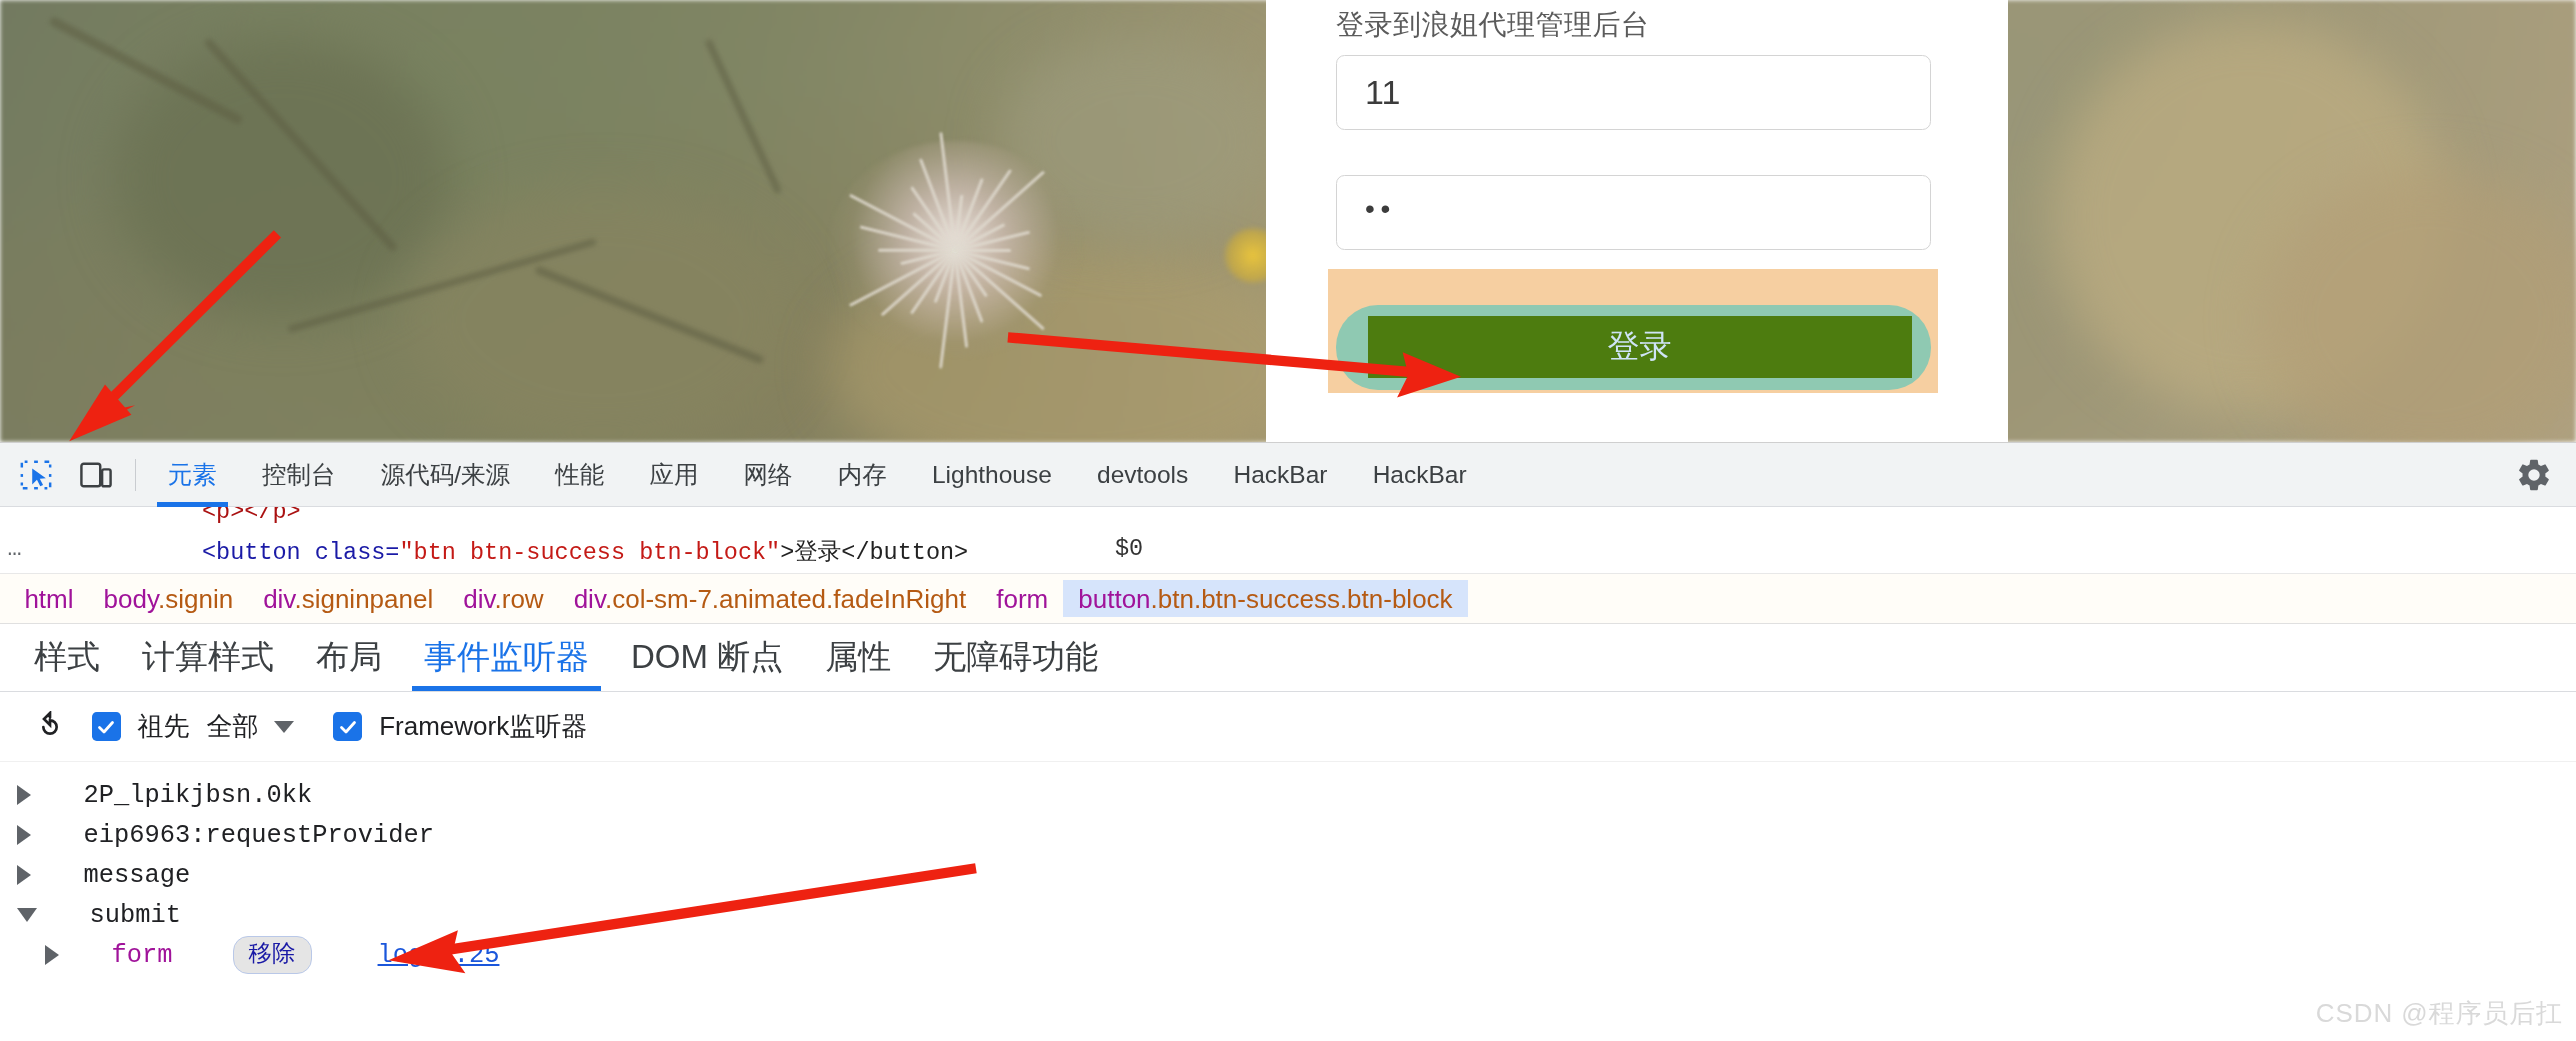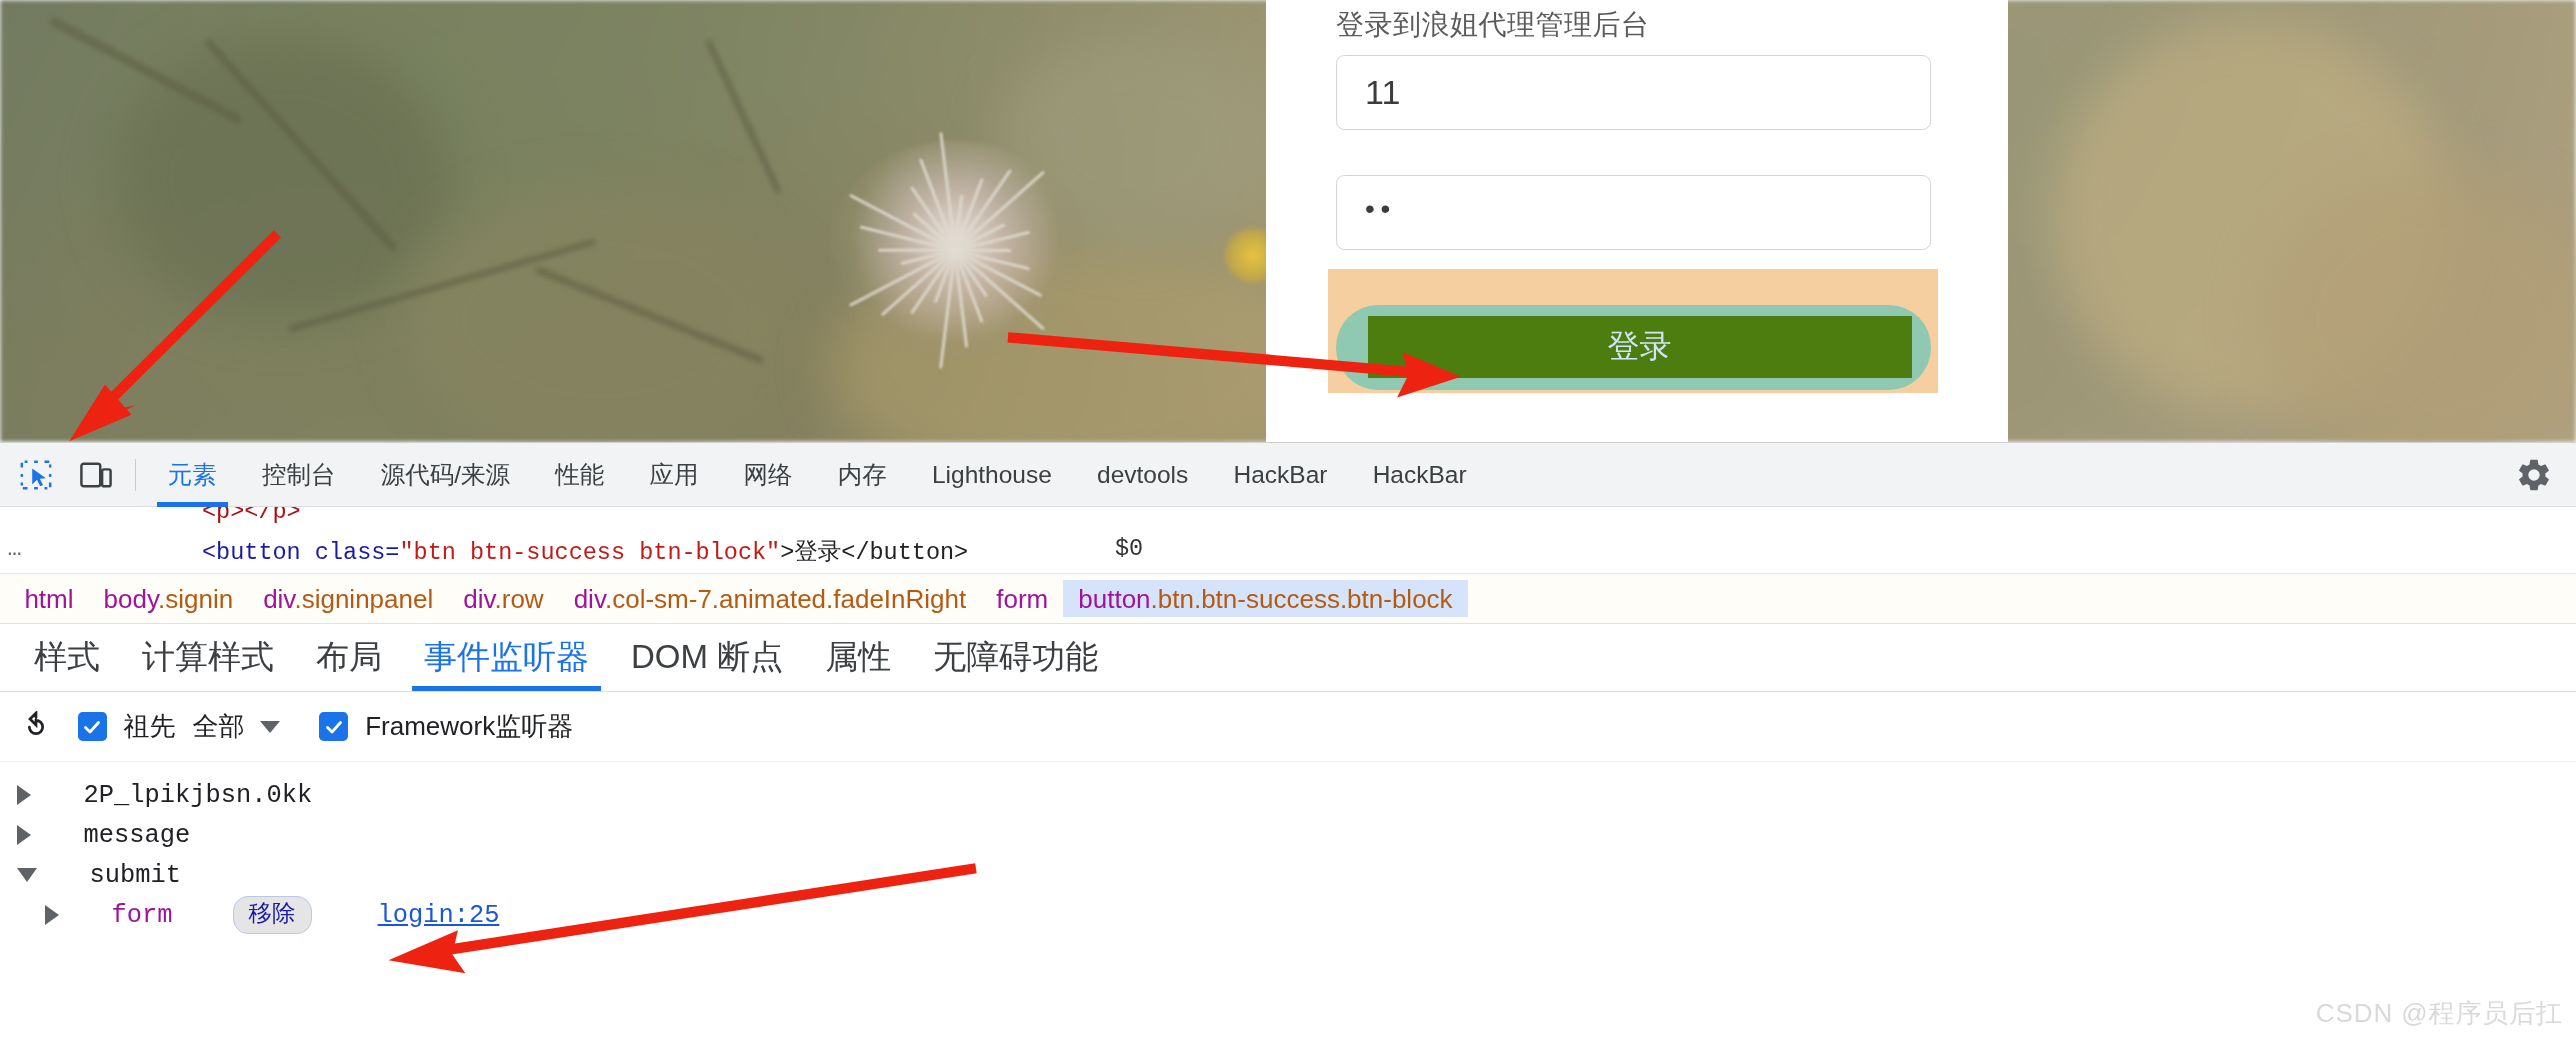--- a/index.html
+++ b/index.html
@@ -175,21 +175,21 @@
     cursor:pointer; position:relative; white-space:nowrap;
   }
   .sub-tab.active { color:#1a73e8; }
   .sub-tab.active::after {
     content:""; position:absolute; left:9.4px; right:9.4px; bottom:0; height:4.7px; background:#1a73e8;
   }
 
   
   #dt-filterbar {
     position:relative; height:70px; background:#fff; display:flex; align-items:center;
-    padding-left:17px; gap:17px; border-bottom:0.9px solid #f0f0f0;text-align:right;
+    padding-left:31px; gap:17px; border-bottom:0.9px solid #f0f0f0;text-align:right;
   }
   .cb {
     width:29px; height:29px; border-radius:4.7px; background:#1a73e8;
     display:flex; align-items:center; justify-content:center; cursor:pointer; flex:0 0 auto;
   }
   .cb svg { display:block; }
   .fb-label { font-size:26px; color:#202124; white-space:nowrap; }
   .fb-select { font-size:26px; color:#202124; cursor:pointer; display:flex; align-items:center; gap:15px; }
   .caret { width:0;height:0;border-left:10.4px solid transparent;border-right:10.4px solid transparent;border-top:12.2px solid #5f6368; }
   #refresh-btn { width:38px;height:38px; display:flex;align-items:center;justify-content:center;cursor:pointer; margin-right:5.6px;}
@@ -395,20 +395,24 @@
     <span class="fb-label">Framework监听器</span>
   </div>
 
   <div id="listener-tree">
       <div class="tree-row">
         <span class="tri tri-closed"></span>
         <span class="node-label">2P_lpikjbsn.0kk</span>
       </div>
       <div class="tree-row">
         <span class="tri tri-closed"></span>
+        <span class="node-label">eip6963:requestProvider</span>
+      </div>
+      <div class="tree-row">
+        <span class="tri tri-closed"></span>
         <span class="node-label">message</span>
       </div>
       <div class="tree-row">
         <span class="tri tri-open"></span>
         <span class="node-label">submit</span>
       </div>
       <div class="tree-row child">
         <span class="tri tri-closed"></span>
         <span class="node-tag">form</span>
         <span class="remove-btn">移除</span>

